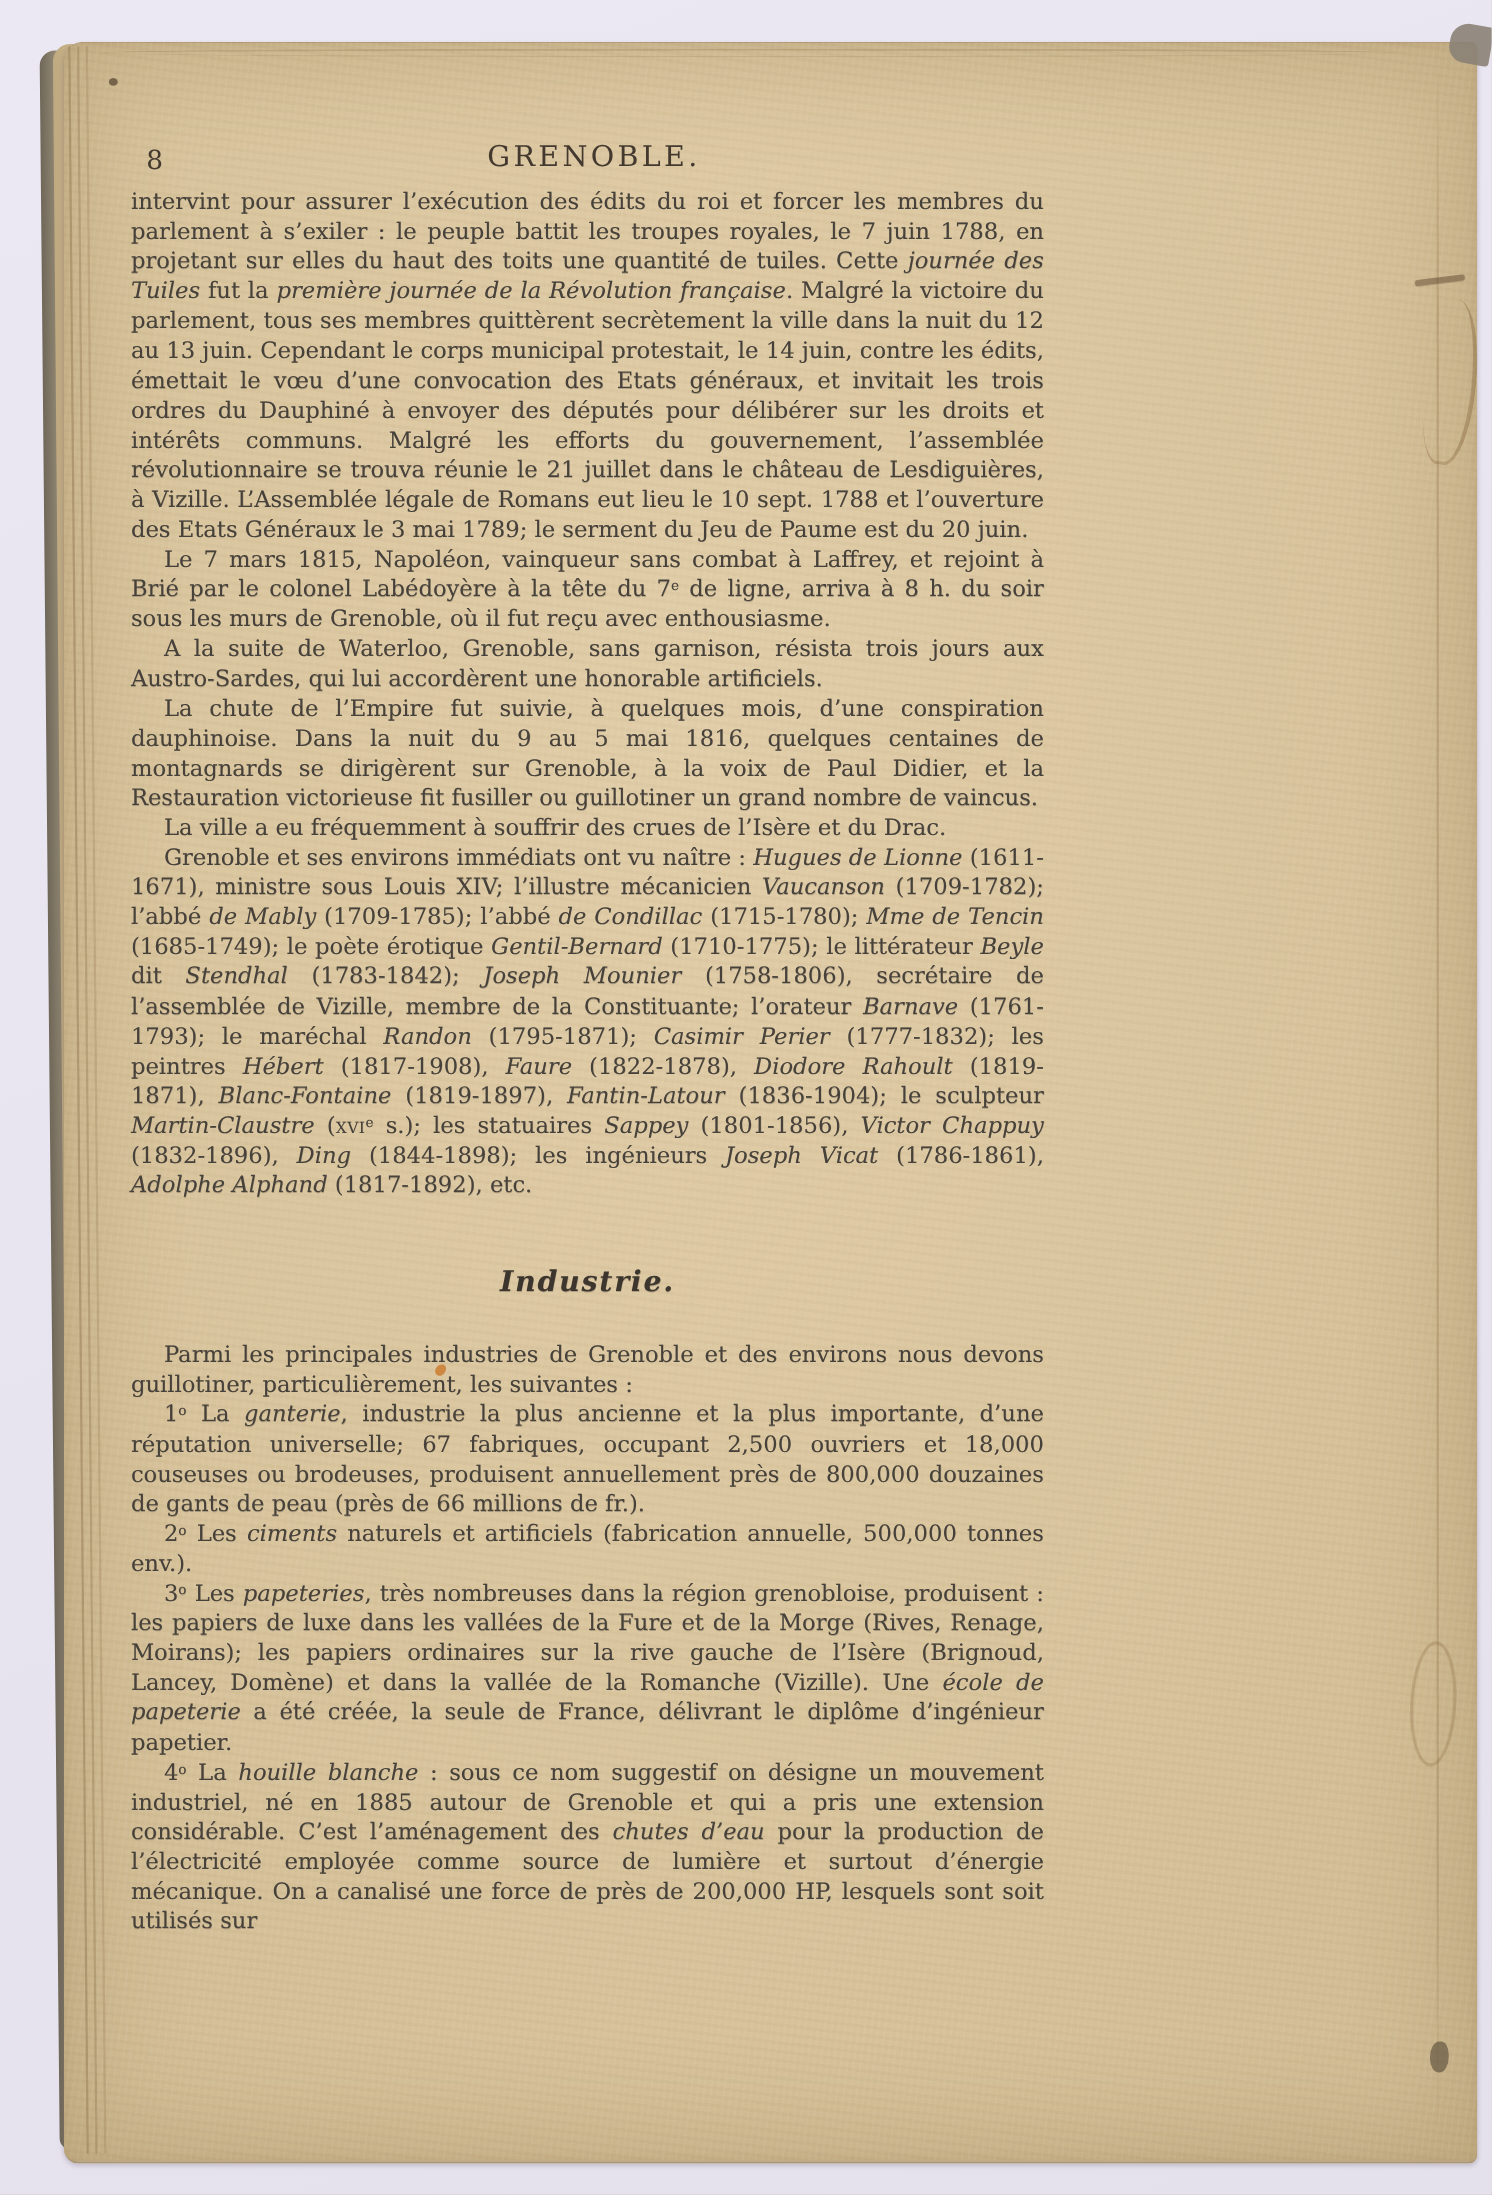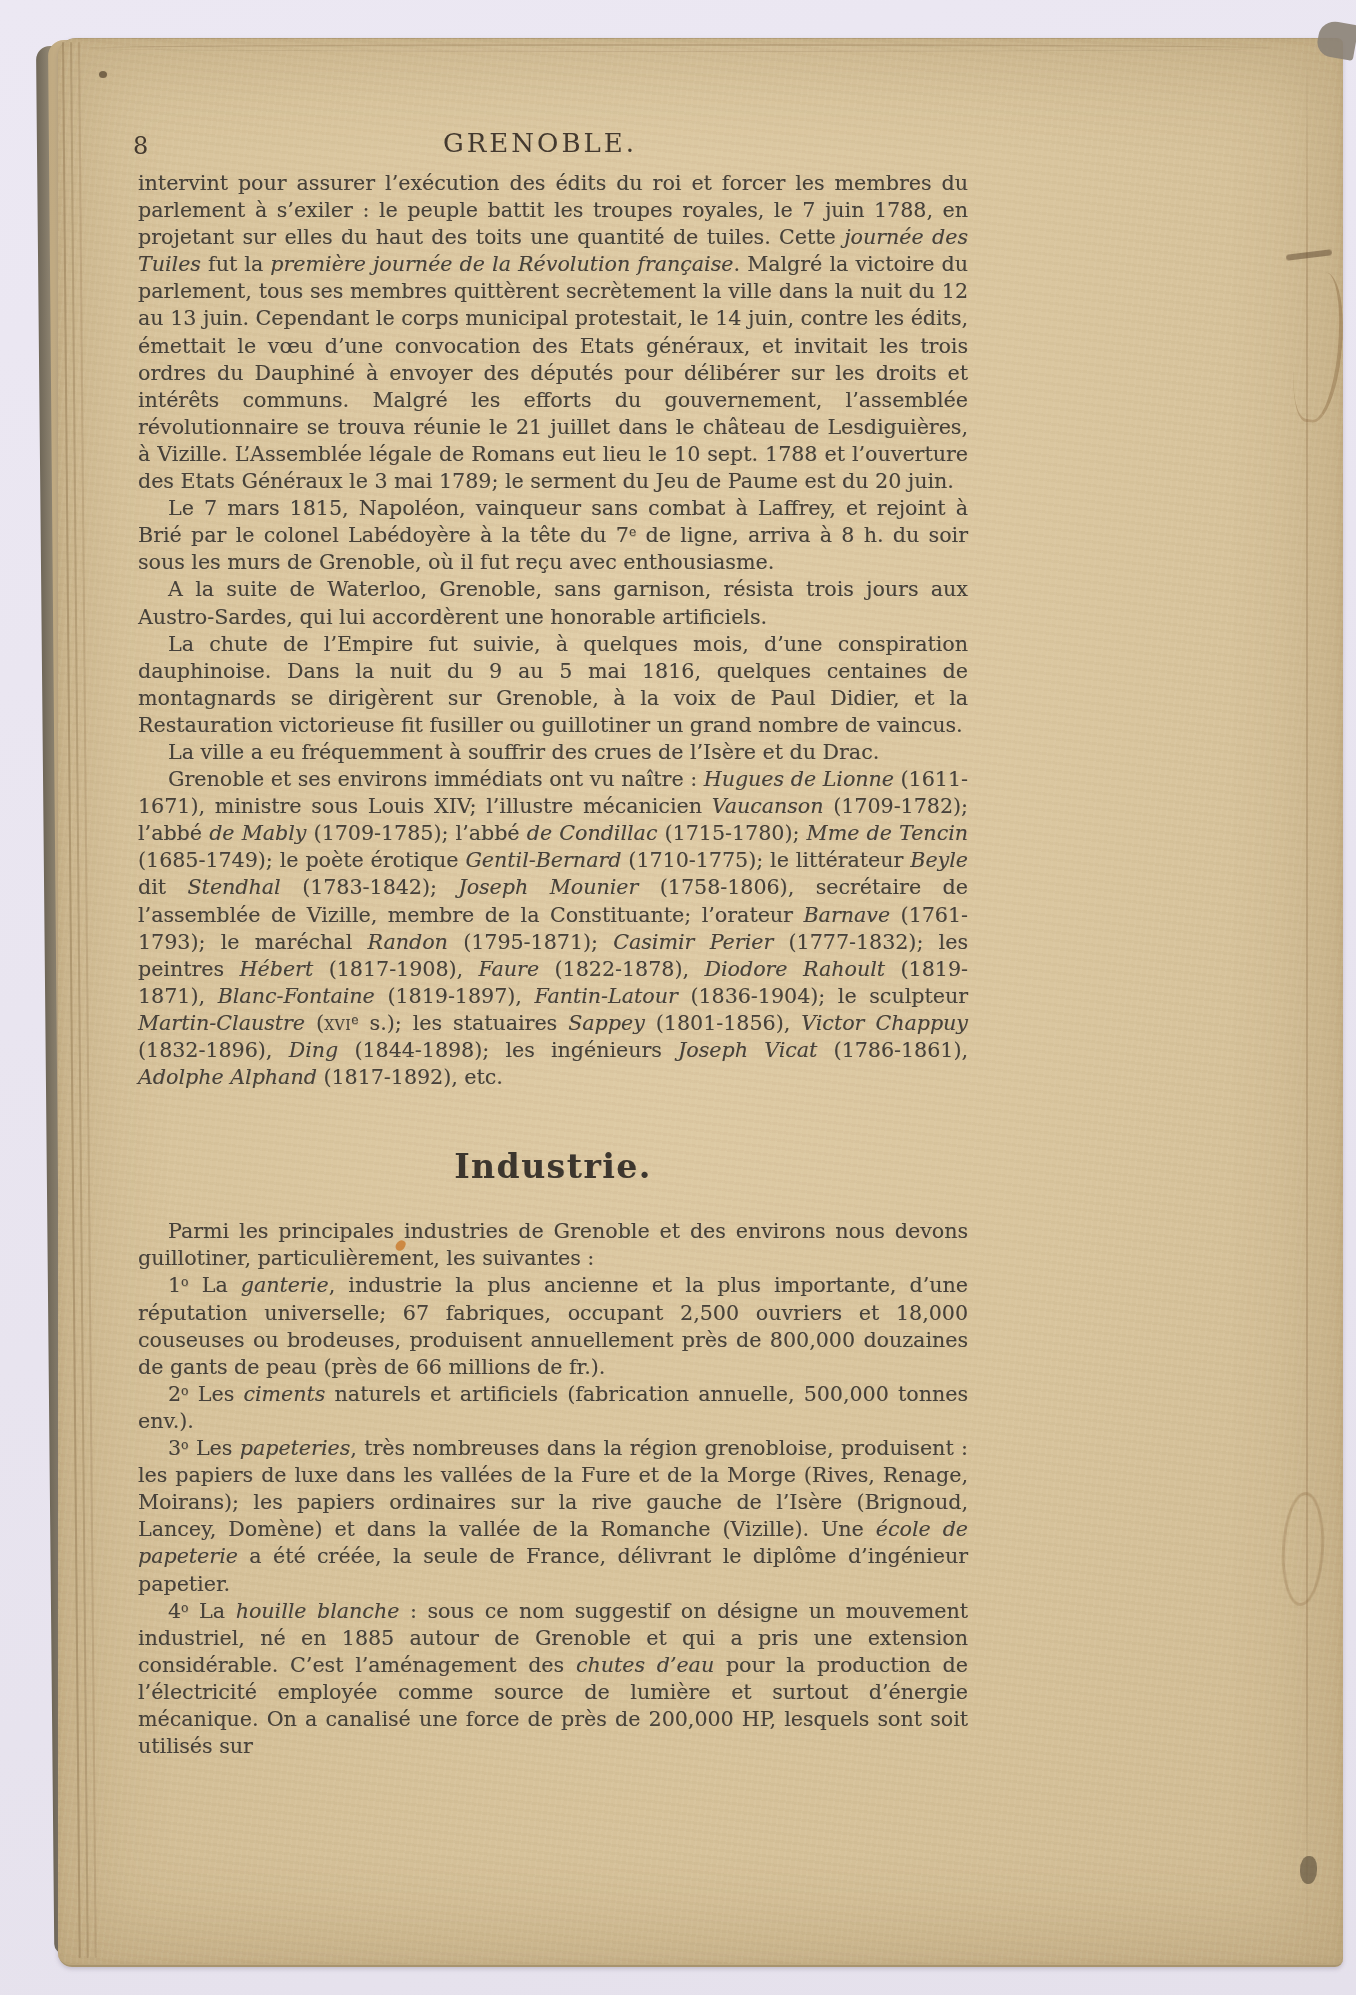--- a/index.html
+++ b/index.html
@@ -76,31 +76,31 @@
   .orange-speck { position:absolute; left:396px; top:1240px; width:9px; height:11px;
     background: rgba(201,121,42,.8); border-radius:60% 40% 55% 45%; transform: rotate(24deg); }
 
   
   .page-header { position: absolute; left: 125px; top: 128px; width: 830px; height: 40px;
     color: #43392f; }
   .page-num { position: absolute; left: 8px; top: 4px; font-size: 24px; }
   .running-title { display: block; text-align: center; font-size: 26px; letter-spacing: 3px; }
 
   .text-column {
-    position: absolute; left: 138px; top: 170px; width: 830px;
+    position: absolute; left: 119px; top: 170px; width: 830px;
     font-size: 20.6px; line-height: 27.1px; color: #46413a;
     text-align: justify; text-shadow: .3px .3px .5px rgba(70,60,50,.3);
   }
   .para { margin: 0; }
   .para.indent { text-indent: 30px; }
   .seg-i  { font-style: italic; }
   .seg-sc { font-variant: small-caps; letter-spacing: .5px; }
   .seg-sup{ font-size: .6em; vertical-align: .45em; line-height: 0; }
   .section-heading {
-    font-size: 33px; font-weight: 700; 
+    font-size: 26px; font-weight: 700; font-style: italic;
     text-align: center; letter-spacing: 1.5px; color: #3c362e;
     margin: 62px 0 38px 0;
   }
 </style>
 </head>
 <body>
 
 <div class="scan">
   <div class="binding-edge"></div>
   <div class="edge-band"></div>

